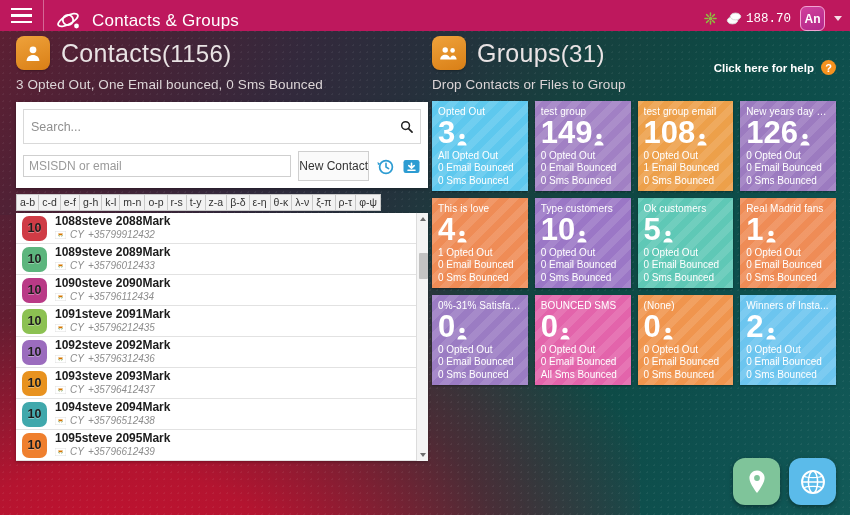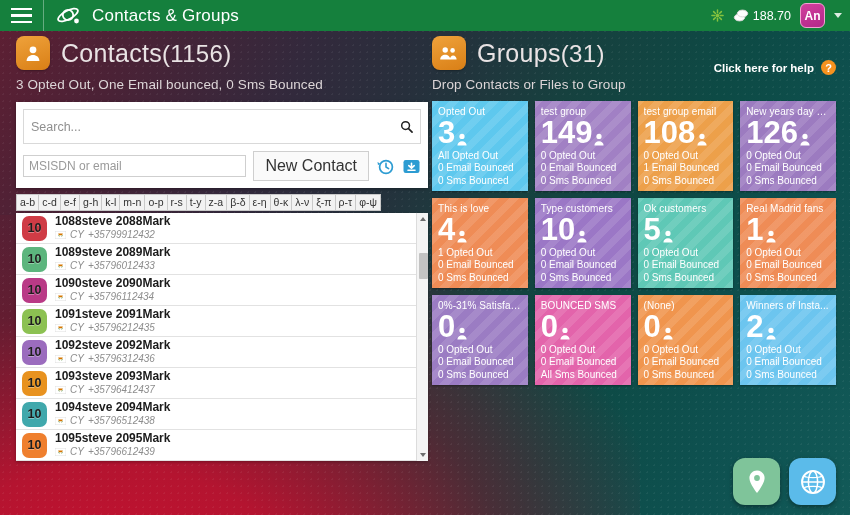--- a/index.html
+++ b/index.html
@@ -30,38 +30,38 @@
   #bg-dots {
     position: absolute; inset: 0;
     background-image: radial-gradient(rgba(255,255,255,0.055) 1px, transparent 1px);
     background-size: 7px 7px;
     pointer-events: none;
   }
 
   
   #topbar {
     position: absolute; top: 0; left: 0; right: 0; height: 31px;
-    background: #15803d;
-    display: flex; align-items: center; z-index: 40;
+    background: #be185d;
+    display: flex; align-items: flex-end; z-index: 40;
   }
   #hamburger {
     width: 44px; height: 31px; display: flex; flex-direction: column;
     align-items: center; justify-content: center; gap: 4px;
     border-right: 1px solid rgba(255,255,255,0.35); cursor: pointer;
   }
   #hamburger i { display: block; width: 21px; height: 2.5px; background: #fff; }
   #brand-logo { margin-left: 12px; display: flex; align-items: center; }
   #brand-title {
     margin-left: 10px; color: #fff; font-size: 17px; letter-spacing: .2px;
   }
   #topbar-right {
     margin-left: auto; display: flex; align-items: center; gap: 9px; padding-right: 8px;
   }
   .spark-ico { width: 13px; height: 13px; opacity:.95; }
-  #credit-wrap { display: flex; align-items: center; gap: 4px; color: #fff; font-size: 12.5px; }
+  #credit-wrap { display: flex; align-items: center; gap: 4px; color: #fff; font-size: 12.5px; font-family: Liberation Mono, monospace; }
   #avatar-badge {
     width: 25px; height: 25px; border-radius: 6px;
     background: linear-gradient(160deg,#d0409c,#b3278a);
     color: #fff; font-size: 12px; font-weight: bold;
     display: flex; align-items: center; justify-content: center;
     border: 1.5px solid #f2a3d3;
   }
   #avatar-caret {
     width: 0; height: 0; border-left: 4px solid transparent; border-right: 4px solid transparent;
     border-top: 5px solid #fff; opacity: .85; cursor: pointer;
@@ -112,21 +112,21 @@
 
   #contact-row2 { display: flex; align-items: center; gap: 7px; margin-top: 7px; }
   #msisdn-input {
     flex: 1; height: 22px; border: 1px solid #cfcfcf; outline: none;
     font-size: 12px; padding: 0 5px; color: #555;
     font-family: "Liberation Sans", sans-serif;
   }
   #msisdn-input::placeholder { color: #9a9a9a; }
   #new-contact-btn {
     height: 30px; border: 1px solid #cfcfcf; background: #fafafa;
-    font-size: 16px; color: #333; padding: 0 11px; cursor: pointer;
+    font-size: 12px; color: #333; padding: 0 0; cursor: pointer;
     font-family: "Liberation Sans", sans-serif;
   }
   .mini-ico { width: 19px; height: 19px; cursor: pointer; }
 
   
   #alpha-tabs { display: flex; margin-top: 6px; }
   .alpha-tab {
     background: #f2f2f2; border: 1px solid #c9c9c9; border-right: none;
     font-size: 10.5px; color: #333; padding: 1px 3px; cursor: pointer;
     line-height: 13px; white-space: nowrap;

